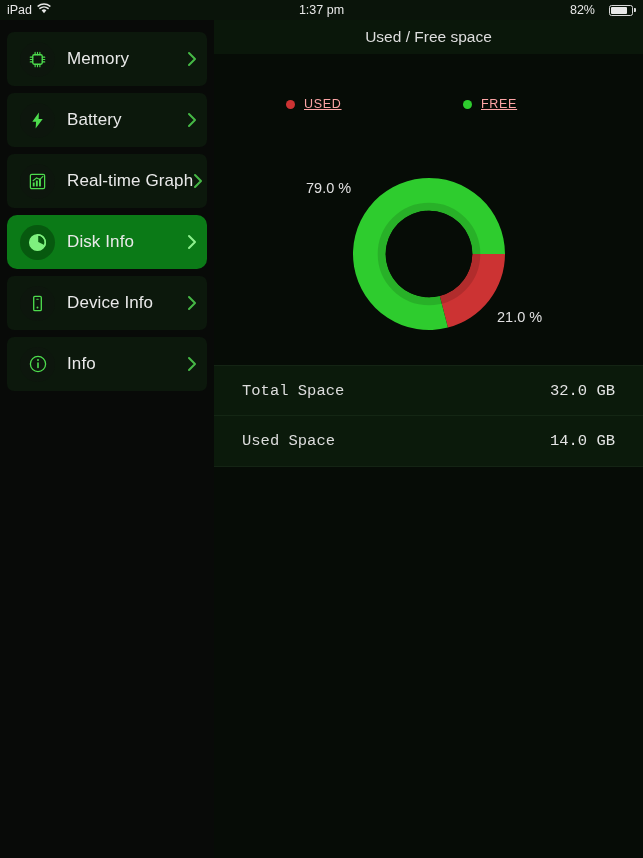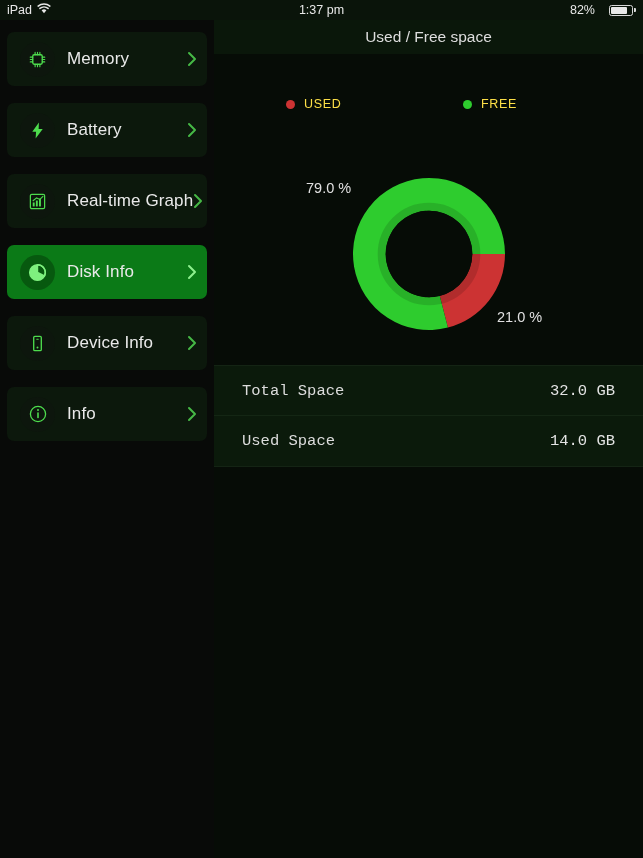--- a/index.html
+++ b/index.html
@@ -59,28 +59,28 @@
   .sidebar {
     position:absolute; left:0; top:20px;
     width:214px; height:838px;
     background:#080a08;
     padding:12px 7px 0 7px;
     z-index:20;
   }
   .nav-item {
     position:relative;
     height:54px;
-    margin-bottom:17px;
+    margin-bottom:7px;
     border-radius:7px;
     background:#0c180c;
     display:flex; align-items:center;
     padding:0 10px 0 13px;
     cursor:pointer;
   }
-  .nav-item.selected { background:#0b7a17; }
+  .nav-item.selected { background:#0b7a17;border-radius:10px; }
   .nav-icon {
     width:35px; height:35px;
     border-radius:50%;
     background:#0d160d;
     display:flex; align-items:center; justify-content:center;
     flex:0 0 35px;
   }
   .nav-item.selected .nav-icon { background:#07590f; }
   .nav-label {
     margin-left:12px;
@@ -116,21 +116,21 @@
 
   .legend {
     position:absolute; top:50px; left:0; width:429px;
     display:flex; align-items:center;
   }
   .legend-item { display:flex; align-items:center; gap:9px; }
   .legend-item.used { position:absolute; left:72px; }
   .legend-item.free { position:absolute; left:249px; }
   .legend-dot { width:9px; height:9px; border-radius:50%; }
   .legend-label {
-    color:#fde047; font-size:12.5px; letter-spacing:.7px;
+    color:#fca5a5; font-size:12.5px; letter-spacing:.7px;text-decoration:underline;
   }
 
   .donut-wrap {
     position:absolute; left:0; top:0;
     width:429px; height:311px;
     pointer-events:none;
   }
   .pct-label {
     position:absolute;
     color:#e0e0e0;

